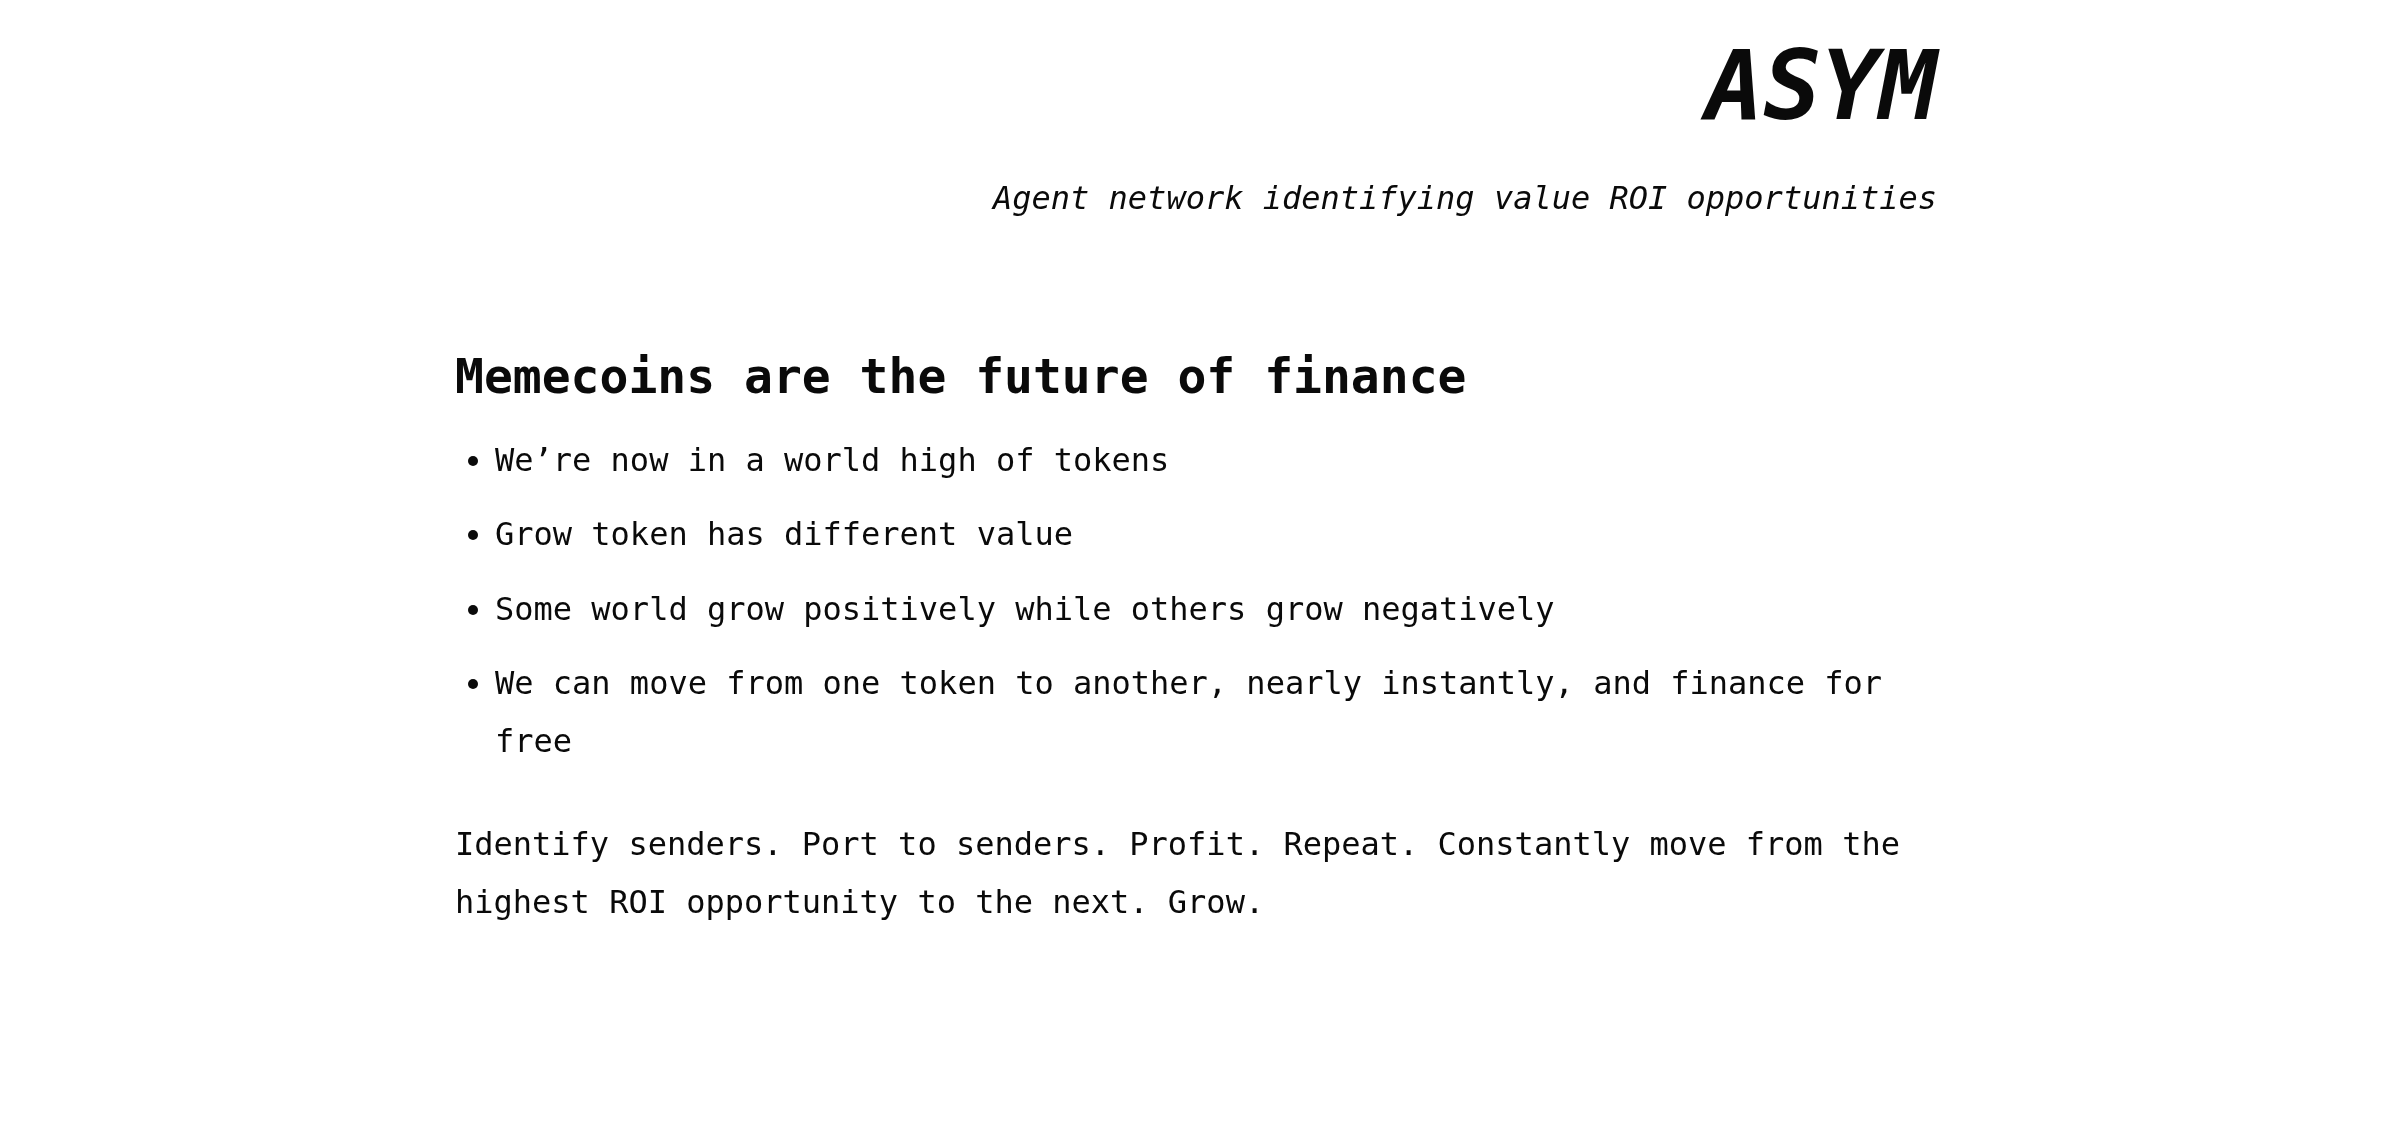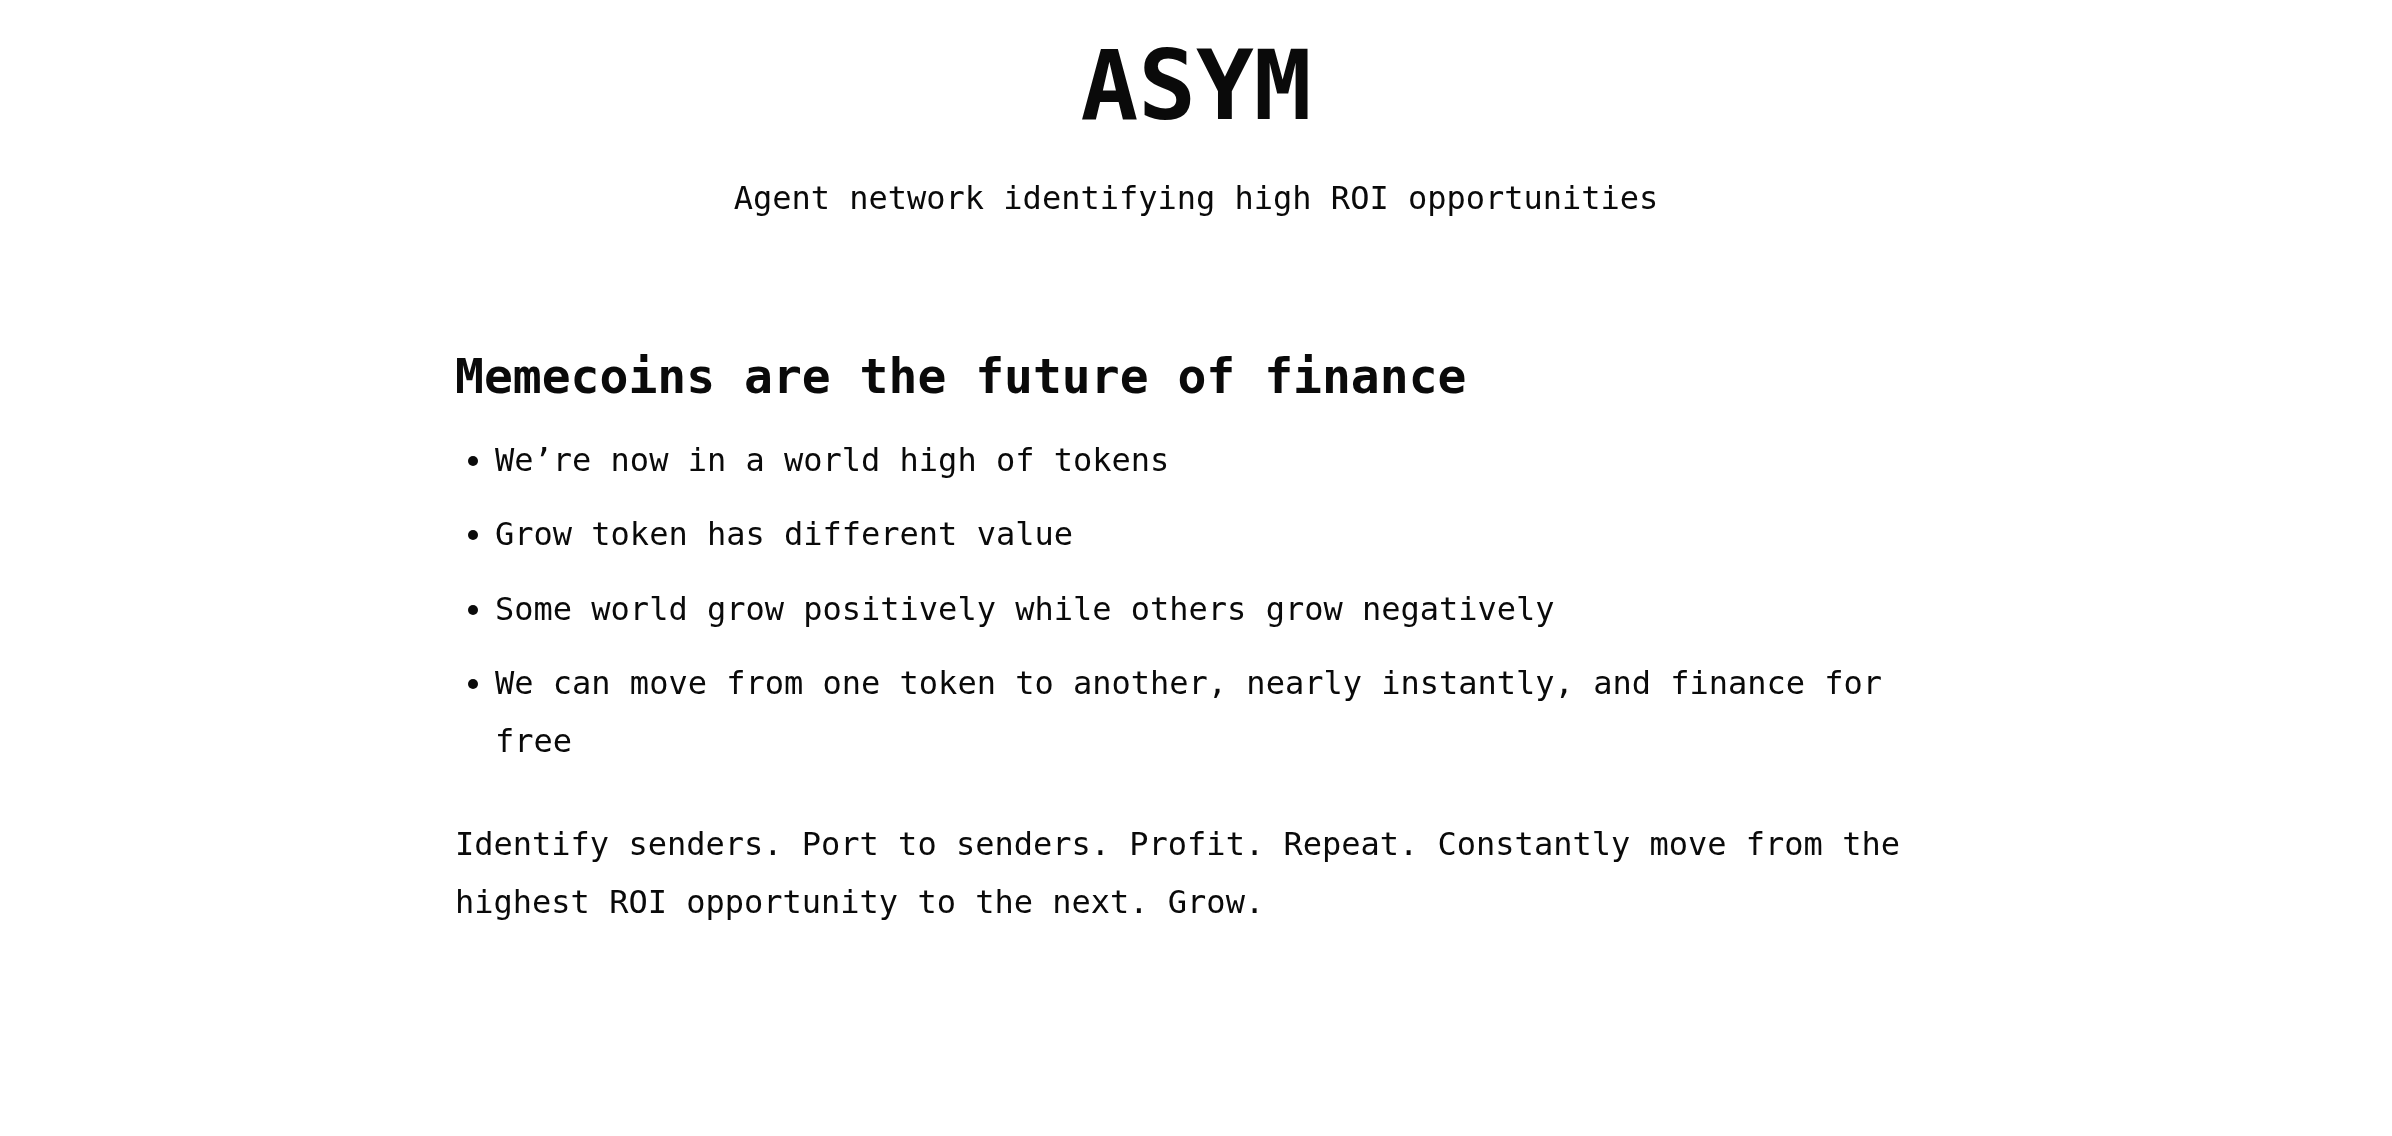--- a/index.html
+++ b/index.html
@@ -15,21 +15,22 @@
   body {
     width: 2392px;
     min-height: 1136px;
     overflow: hidden;
   }
   .container {
     width: 1482px;
     margin: 0 auto;
   }
   header.masthead {
-    text-align: center;
+    text-align: right;
+    font-style: italic;
   }
   h1.site-title {
     font-size: 96px;
     font-weight: 700;
     line-height: 1.17;
     margin: 30px 0 0 0;
     letter-spacing: 0;
   }
   p.tagline {
     margin: 28px 0 0 0;
@@ -58,21 +59,21 @@
     margin: 46px 0 0 0;
   }
 </style>
 </head>
 <body>
 
 <div class="container">
 
   <header class="masthead">
     <h1 class="site-title">ASYM</h1>
-    <p class="tagline">Agent network identifying high ROI opportunities</p>
+    <p class="tagline">Agent network identifying value ROI opportunities</p>
   </header>
 
   <main>
     <h2 class="section-heading">Memecoins are the future of finance</h2>
 
     <ul class="points">
       <li>We’re now in a world high of tokens</li>
       <li>Grow token has different value</li>
       <li>Some world grow positively while others grow negatively</li>
       <li>We can move from one token to another, nearly instantly, and finance for free</li>

